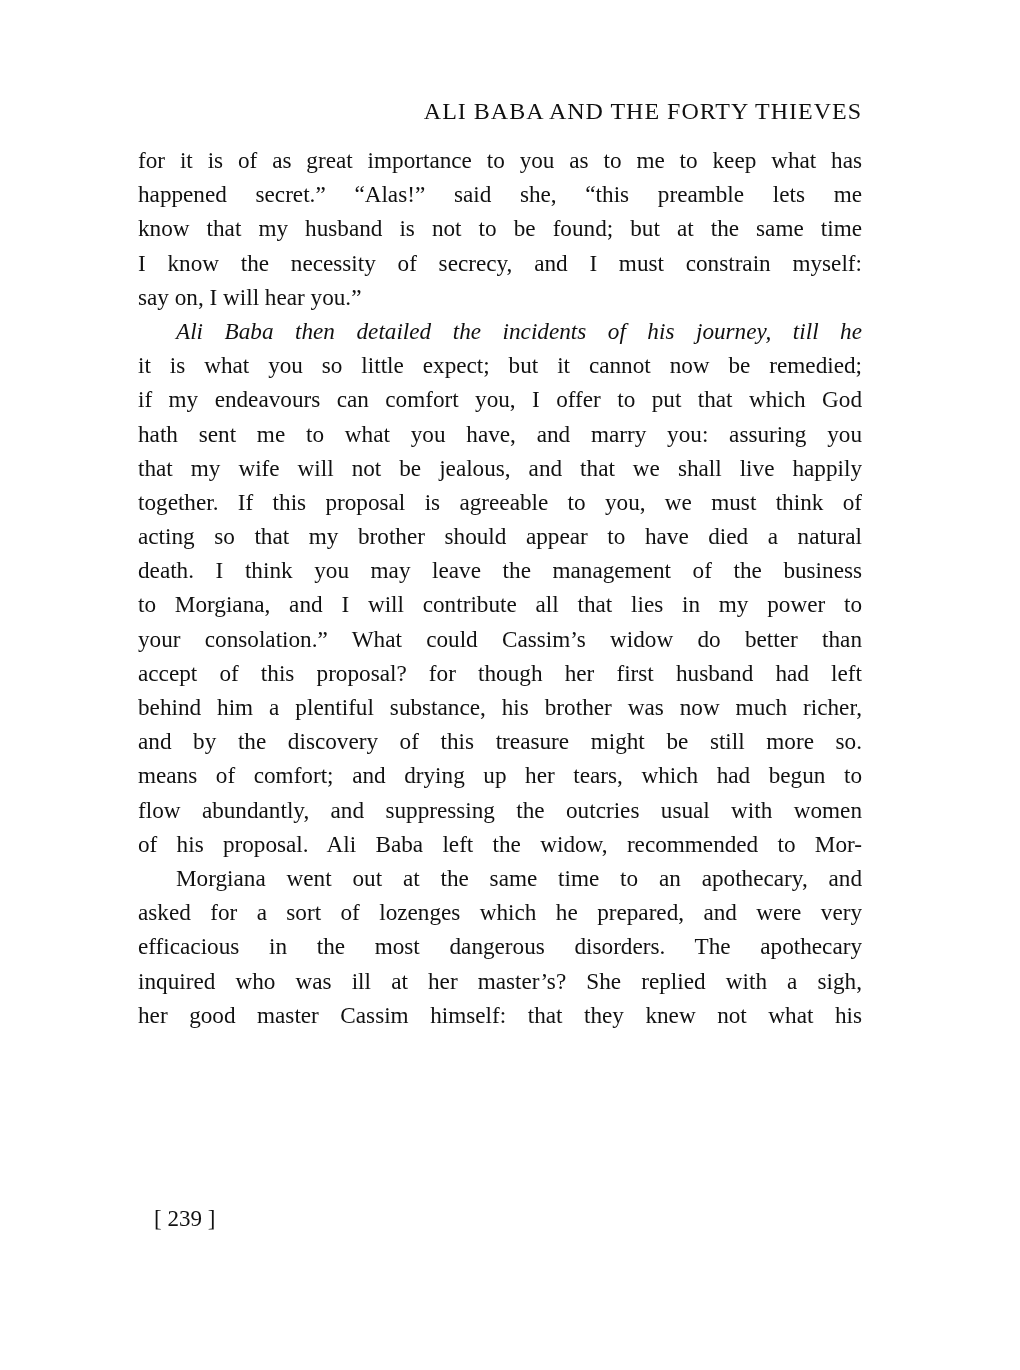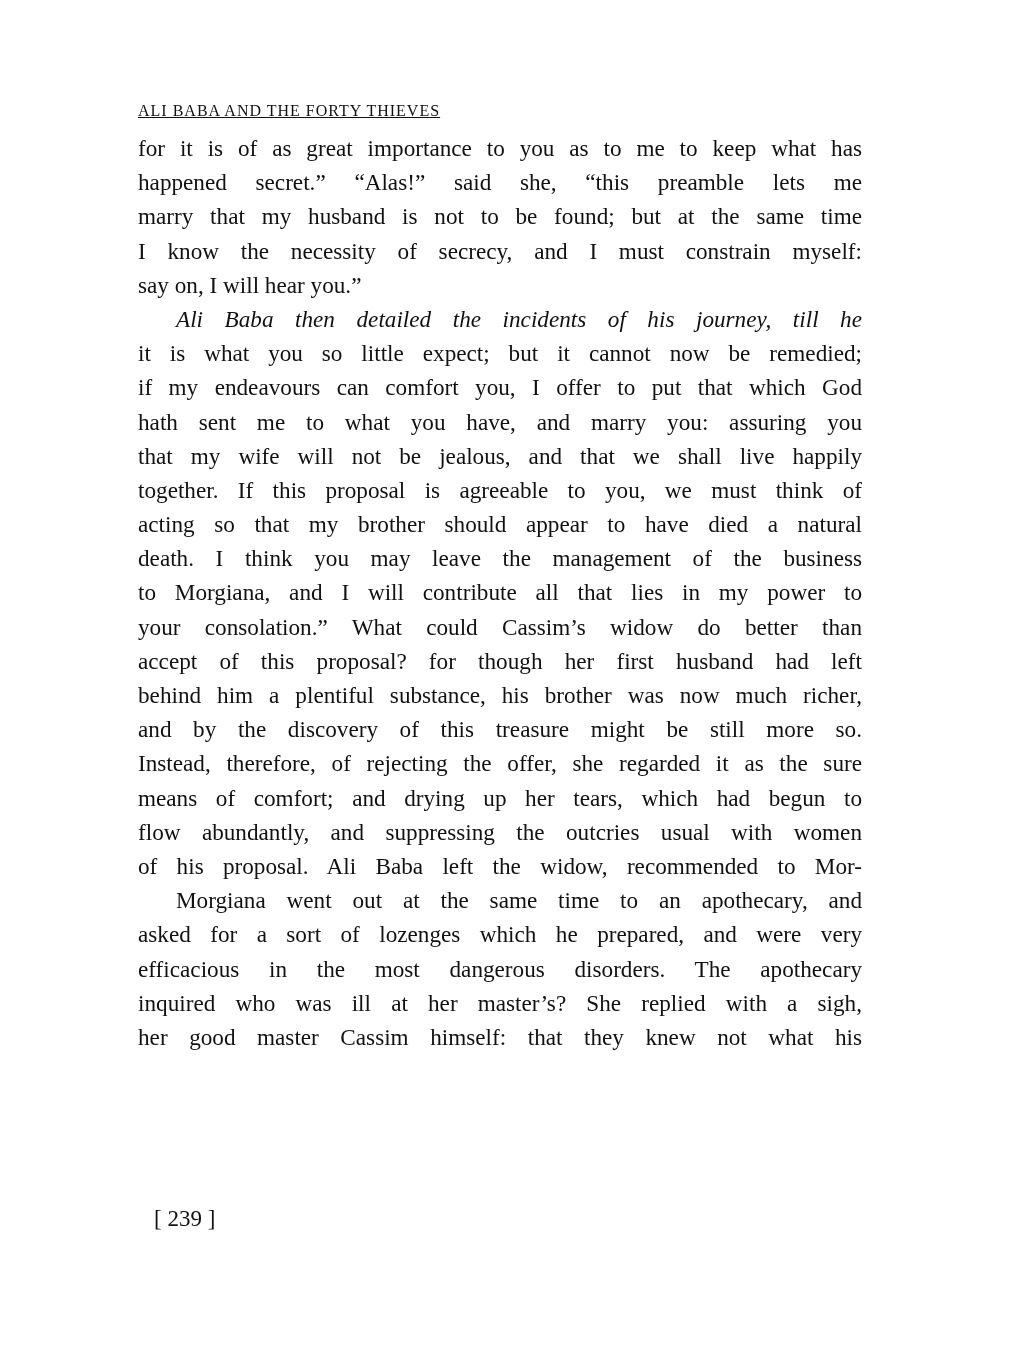--- a/index.html
+++ b/index.html
@@ -1,56 +1,55 @@
 <!DOCTYPE html>
 <html><head>
 <meta charset="utf-8">
 <style>
   html, body { margin: 0; padding: 0; background: #ffffff; }
   body { width: 1020px; height: 1370px; position: relative; overflow: hidden; }
   .page { position: absolute; left: 138px; top: 0; width: 724px; color: #111; font-family: "Liberation Serif", "DejaVu Serif", serif; }
-  .running-head { position: absolute; top: 96px; left: 0; width: 724px; text-align: left; font-size: 16px; letter-spacing: 1px; line-height: 30px; text-decoration: underline; }
-  .body { position: absolute; top: 131px; left: 0; width: 724px; font-size: 23.2px; line-height: 34.2px; text-align: justify; }
+  .running-head { position: absolute; top: 96px; left: 0; width: 724px; text-align: right; font-size: 24px; letter-spacing: 1px; line-height: 30px; }
+  .body { position: absolute; top: 143px; left: 0; width: 724px; font-size: 23.2px; line-height: 34.2px; text-align: justify; }
   .line { display: block; height: 34.2px; white-space: nowrap; text-align: justify; text-align-last: justify; }
   .line.last { text-align-last: left; }
   .indent { padding-left: 38px; }
   .it { font-style: italic; }
   .folio { position: absolute; top: 1204px; left: 16px; width: 724px; text-align: left; font-size: 23px; line-height: 30px; }
 </style>
 </head>
 <body>
 
 <div class="page">
   <div class="running-head">ALI BABA AND THE FORTY THIEVES</div>
 
   <div class="body">
 
     <div>
       <span class="line">for it is of as great importance to you as to me to keep what has</span>
       <span class="line">happened secret.”  “Alas!” said she, “this preamble lets me</span>
-      <span class="line">marry that my husband is not to be found;  but at the same time</span>
+      <span class="line">know that my husband is not to be found;  but at the same time</span>
       <span class="line">I know the necessity of secrecy, and I must constrain myself:</span>
       <span class="line last">say on, I will hear you.”</span>
     </div>
 
     <div>
       <span class="line indent it">Ali Baba then detailed the incidents of his journey, till he</span>
       <span class="line">it is what you so little expect;  but it cannot now be remedied;</span>
       <span class="line">if my endeavours can comfort you, I offer to put that which God</span>
       <span class="line">hath sent me to what you have, and marry you:  assuring you</span>
       <span class="line">that my wife will not be jealous, and that we shall live happily</span>
       <span class="line">together.  If this proposal is agreeable to you, we must think of</span>
       <span class="line">acting so that my brother should appear to have died a natural</span>
       <span class="line">death.  I think you may leave the management of the business</span>
       <span class="line">to Morgiana, and I will contribute all that lies in my power to</span>
       <span class="line">your consolation.”  What could Cassim’s widow do better than</span>
       <span class="line">accept of this proposal? for though her first husband had left</span>
       <span class="line">behind him a plentiful substance, his brother was now much richer,</span>
       <span class="line">and by the discovery of this treasure might be still more so.</span>
-      <span class="line">Instead, therefore, of rejecting the offer, she regarded it as the sure</span>
       <span class="line">means of comfort; and drying up her tears, which had begun to</span>
       <span class="line">flow abundantly, and suppressing the outcries usual with women</span>
       <span class="line">of his proposal.  Ali Baba left the widow, recommended to Mor-</span>
     </div>
 
     <div>
       <span class="line indent">Morgiana went out at the same time to an apothecary, and</span>
       <span class="line">asked for a sort of lozenges which he prepared, and were very</span>
       <span class="line">efficacious in the most dangerous disorders.  The apothecary</span>
       <span class="line">inquired who was ill at her master’s?  She replied with a sigh,</span>

